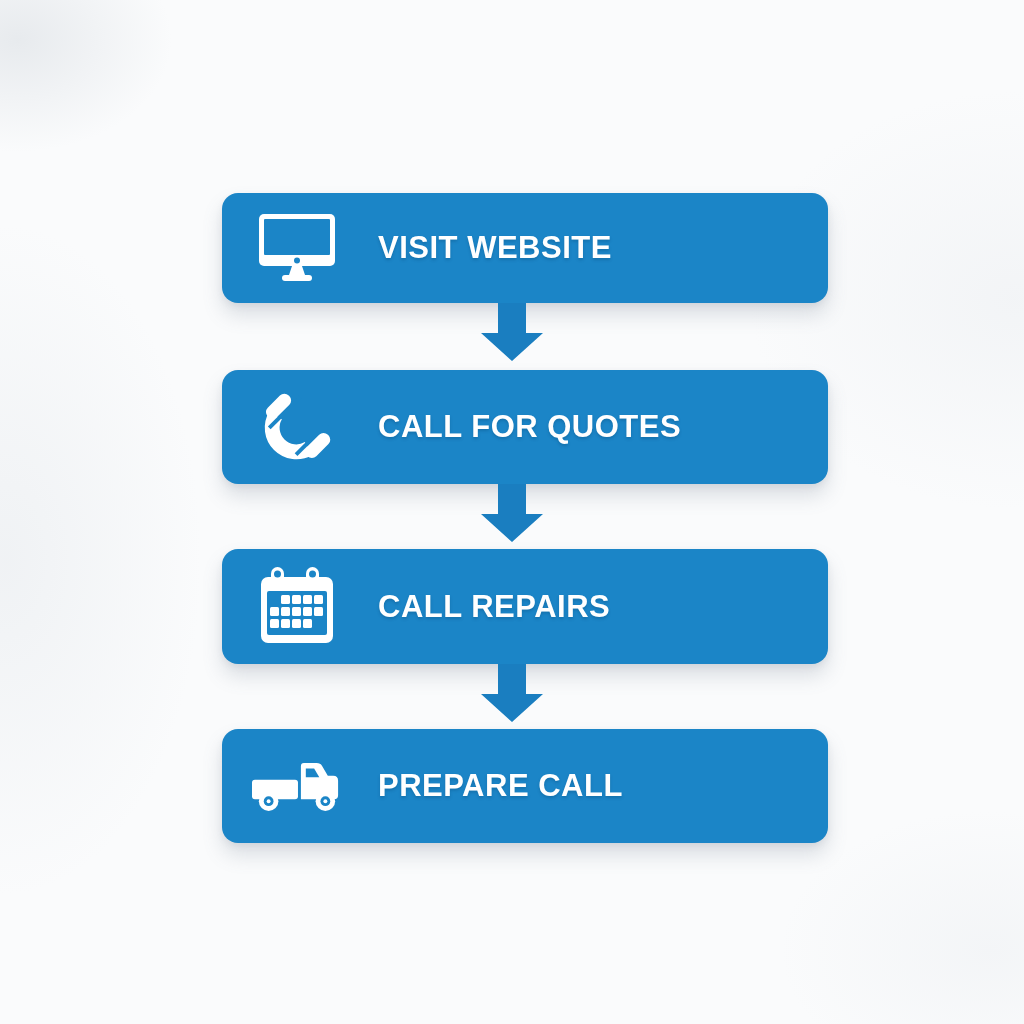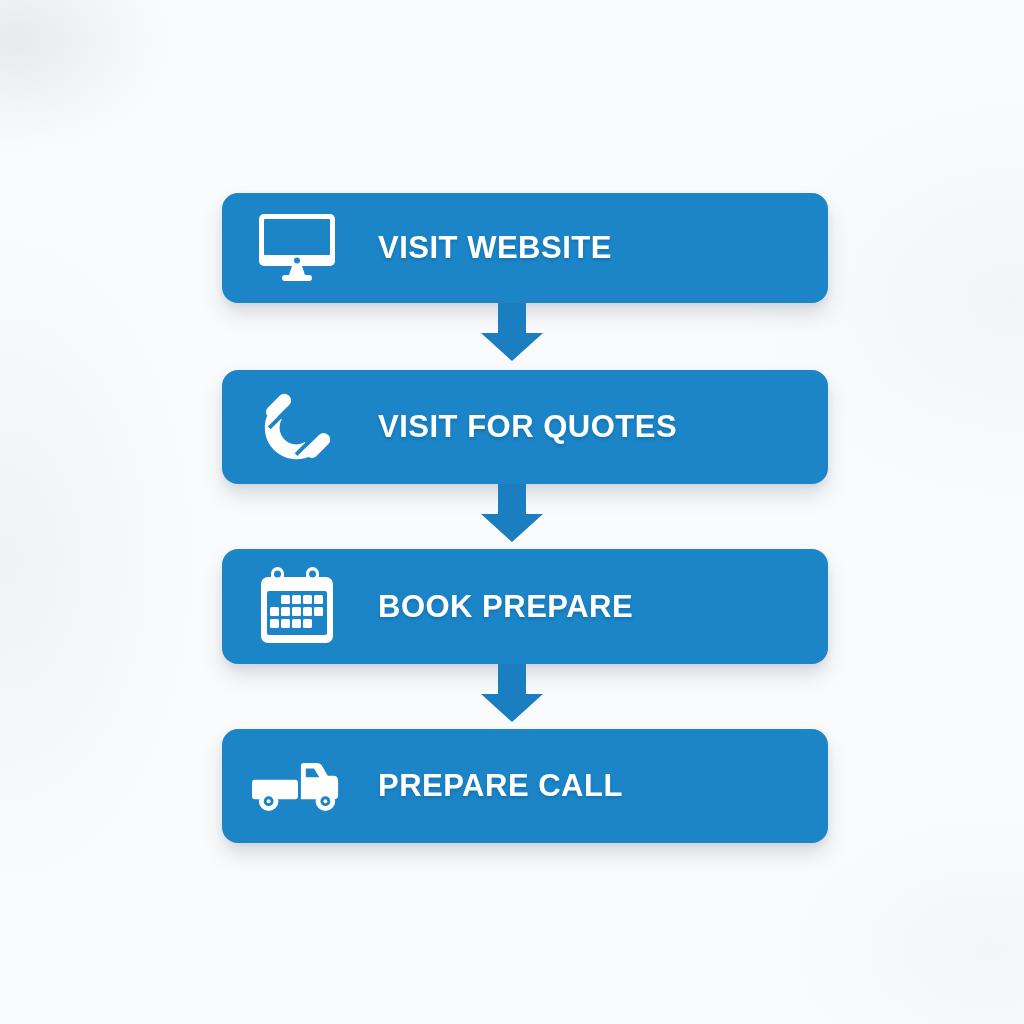--- a/index.html
+++ b/index.html
@@ -91,21 +91,21 @@
       <svg width="78" height="78" viewBox="0 0 100 100">
         <g transform="rotate(-45 50 50)">
           <rect class="icon-white" x="33" y="6" width="38" height="17" rx="8"></rect>
           <rect class="icon-white" x="33" y="77" width="38" height="17" rx="8"></rect>
           <path class="phone-handle" d="M 41 20 A 31 31 0 0 0 41 80"></path>
           <rect class="icon-hole" x="24" y="23.2" width="56" height="5"></rect>
           <rect class="icon-hole" x="24" y="71.8" width="56" height="5"></rect>
         </g>
       </svg>
     </div>
-    <span class="step-label">VISIT FOR QUOTES</span>
+    <span class="step-label">CALL FOR QUOTES</span>
   </div>
 
   <div class="arrow arrow-2"></div>
 
   <div class="step step-3">
     <div class="icon-box">
       <svg width="72" height="80" viewBox="0 0 72 80">
         <rect class="icon-white" x="0" y="10" width="72" height="66" rx="7"></rect>
         <rect class="icon-white" x="10" y="0" width="13" height="22" rx="6.5"></rect>
         <rect class="icon-white" x="45" y="0" width="13" height="22" rx="6.5"></rect>
@@ -123,21 +123,21 @@
         <rect class="icon-white" x="31" y="40" width="9" height="9" rx="1.5"></rect>
         <rect class="icon-white" x="42" y="40" width="9" height="9" rx="1.5"></rect>
         <rect class="icon-white" x="53" y="40" width="9" height="9" rx="1.5"></rect>
 
         <rect class="icon-white" x="9" y="52" width="9" height="9" rx="1.5"></rect>
         <rect class="icon-white" x="20" y="52" width="9" height="9" rx="1.5"></rect>
         <rect class="icon-white" x="31" y="52" width="9" height="9" rx="1.5"></rect>
         <rect class="icon-white" x="42" y="52" width="9" height="9" rx="1.5"></rect>
       </svg>
     </div>
-    <span class="step-label">BOOK PREPARE</span>
+    <span class="step-label">CALL REPAIRS</span>
   </div>
 
   <div class="arrow arrow-3"></div>
 
   <div class="step step-4">
     <div class="icon-box">
       <svg width="90" height="61" viewBox="0 0 92 62">
         <rect class="icon-white" x="0" y="24" width="47" height="20" rx="3"></rect>
         <path class="icon-white" d="M50,44 L50,10 Q50,7 53,7 L66,7 Q70,7 71.5,9.8 L77.5,20 L83,20 Q88,20 88,25 L88,40 Q88,44 84,44 Z"></path>
         <polygon class="icon-hole" points="55,12.5 63.5,12.5 68.8,21.5 55,21.5"></polygon>

